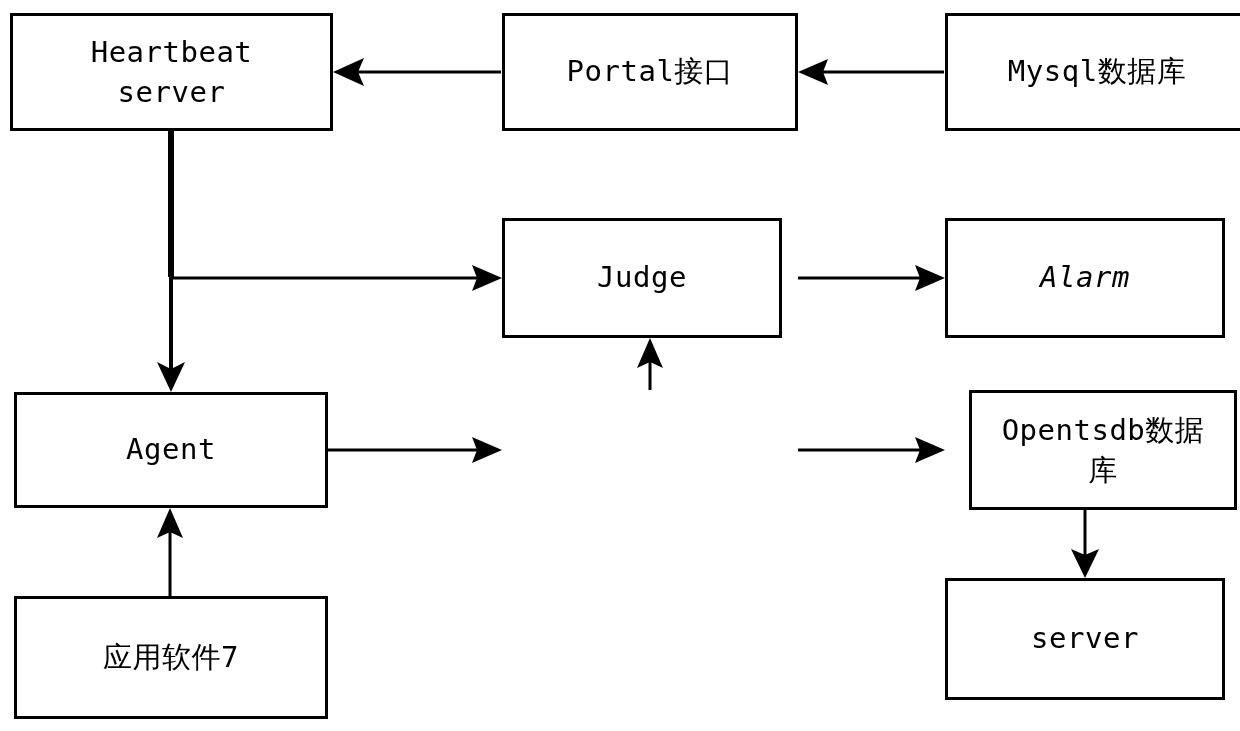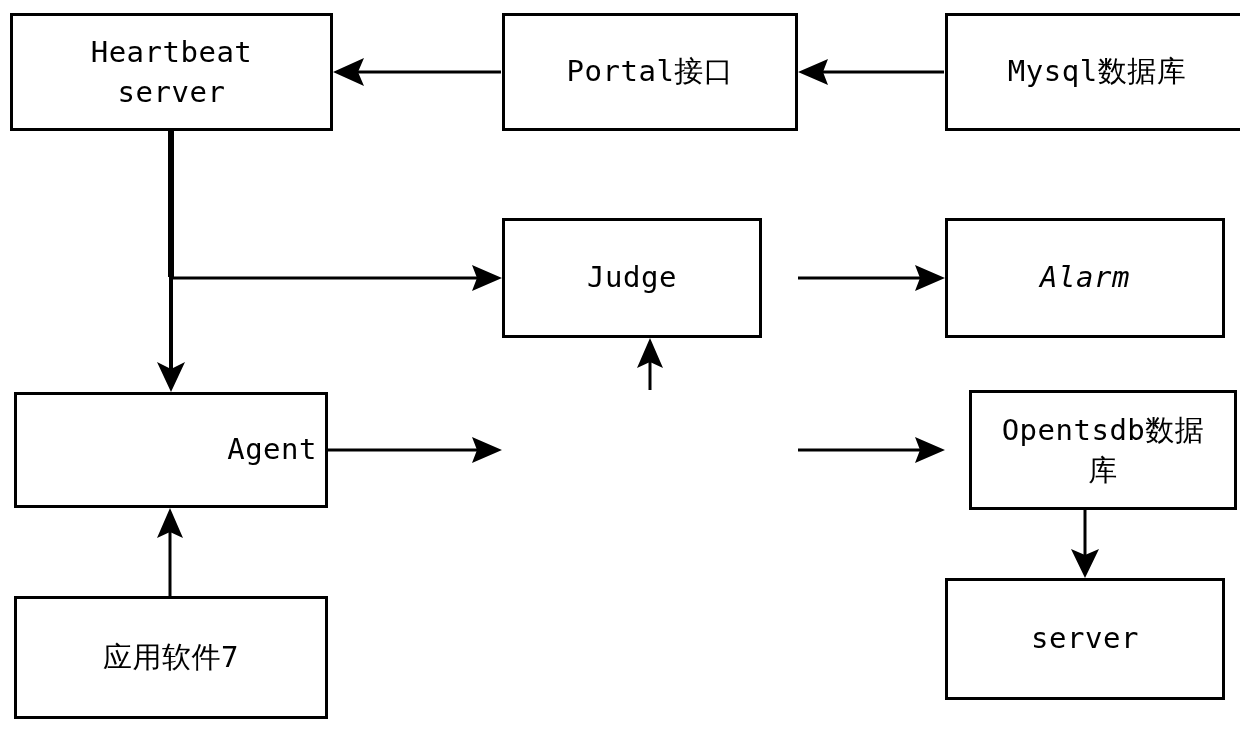--- a/index.html
+++ b/index.html
@@ -115,29 +115,29 @@
   </div>
 
   <div class="node" style="left: 502px; top: 13px; width: 296px; height: 118px;">
     <span class="node-label">Portal接口</span>
   </div>
 
   <div class="node" style="left: 945px; top: 13px; width: 304px; height: 118px;">
     <span class="node-label">Mysql数据库</span>
   </div>
 
-  <div class="node" style="left: 502px; top: 218px; width: 260px; height: 120px;">
+  <div class="node" style="left: 502px; top: 218px; width: 280px; height: 120px;">
     <span class="node-label">Judge</span>
   </div>
 
   <div class="node" style="left: 945px; top: 218px; width: 280px; height: 120px; font-style: italic;">
     <span class="node-label">Alarm</span>
   </div>
 
-  <div class="node" style="left: 14px; top: 392px; width: 314px; height: 116px; justify-content: flex-end;">
+  <div class="node" style="left: 14px; top: 392px; width: 314px; height: 116px;">
     <span class="node-label">Agent</span>
   </div>
 
 
   <div class="node" style="left: 945px; top: 390px; width: 268px; height: 120px; margin-left: 24px;">
     <span class="node-label two-line">Opentsdb数据
 库</span>
   </div>
 
   <div class="node" style="left: 14px; top: 596px; width: 314px; height: 123px;">

